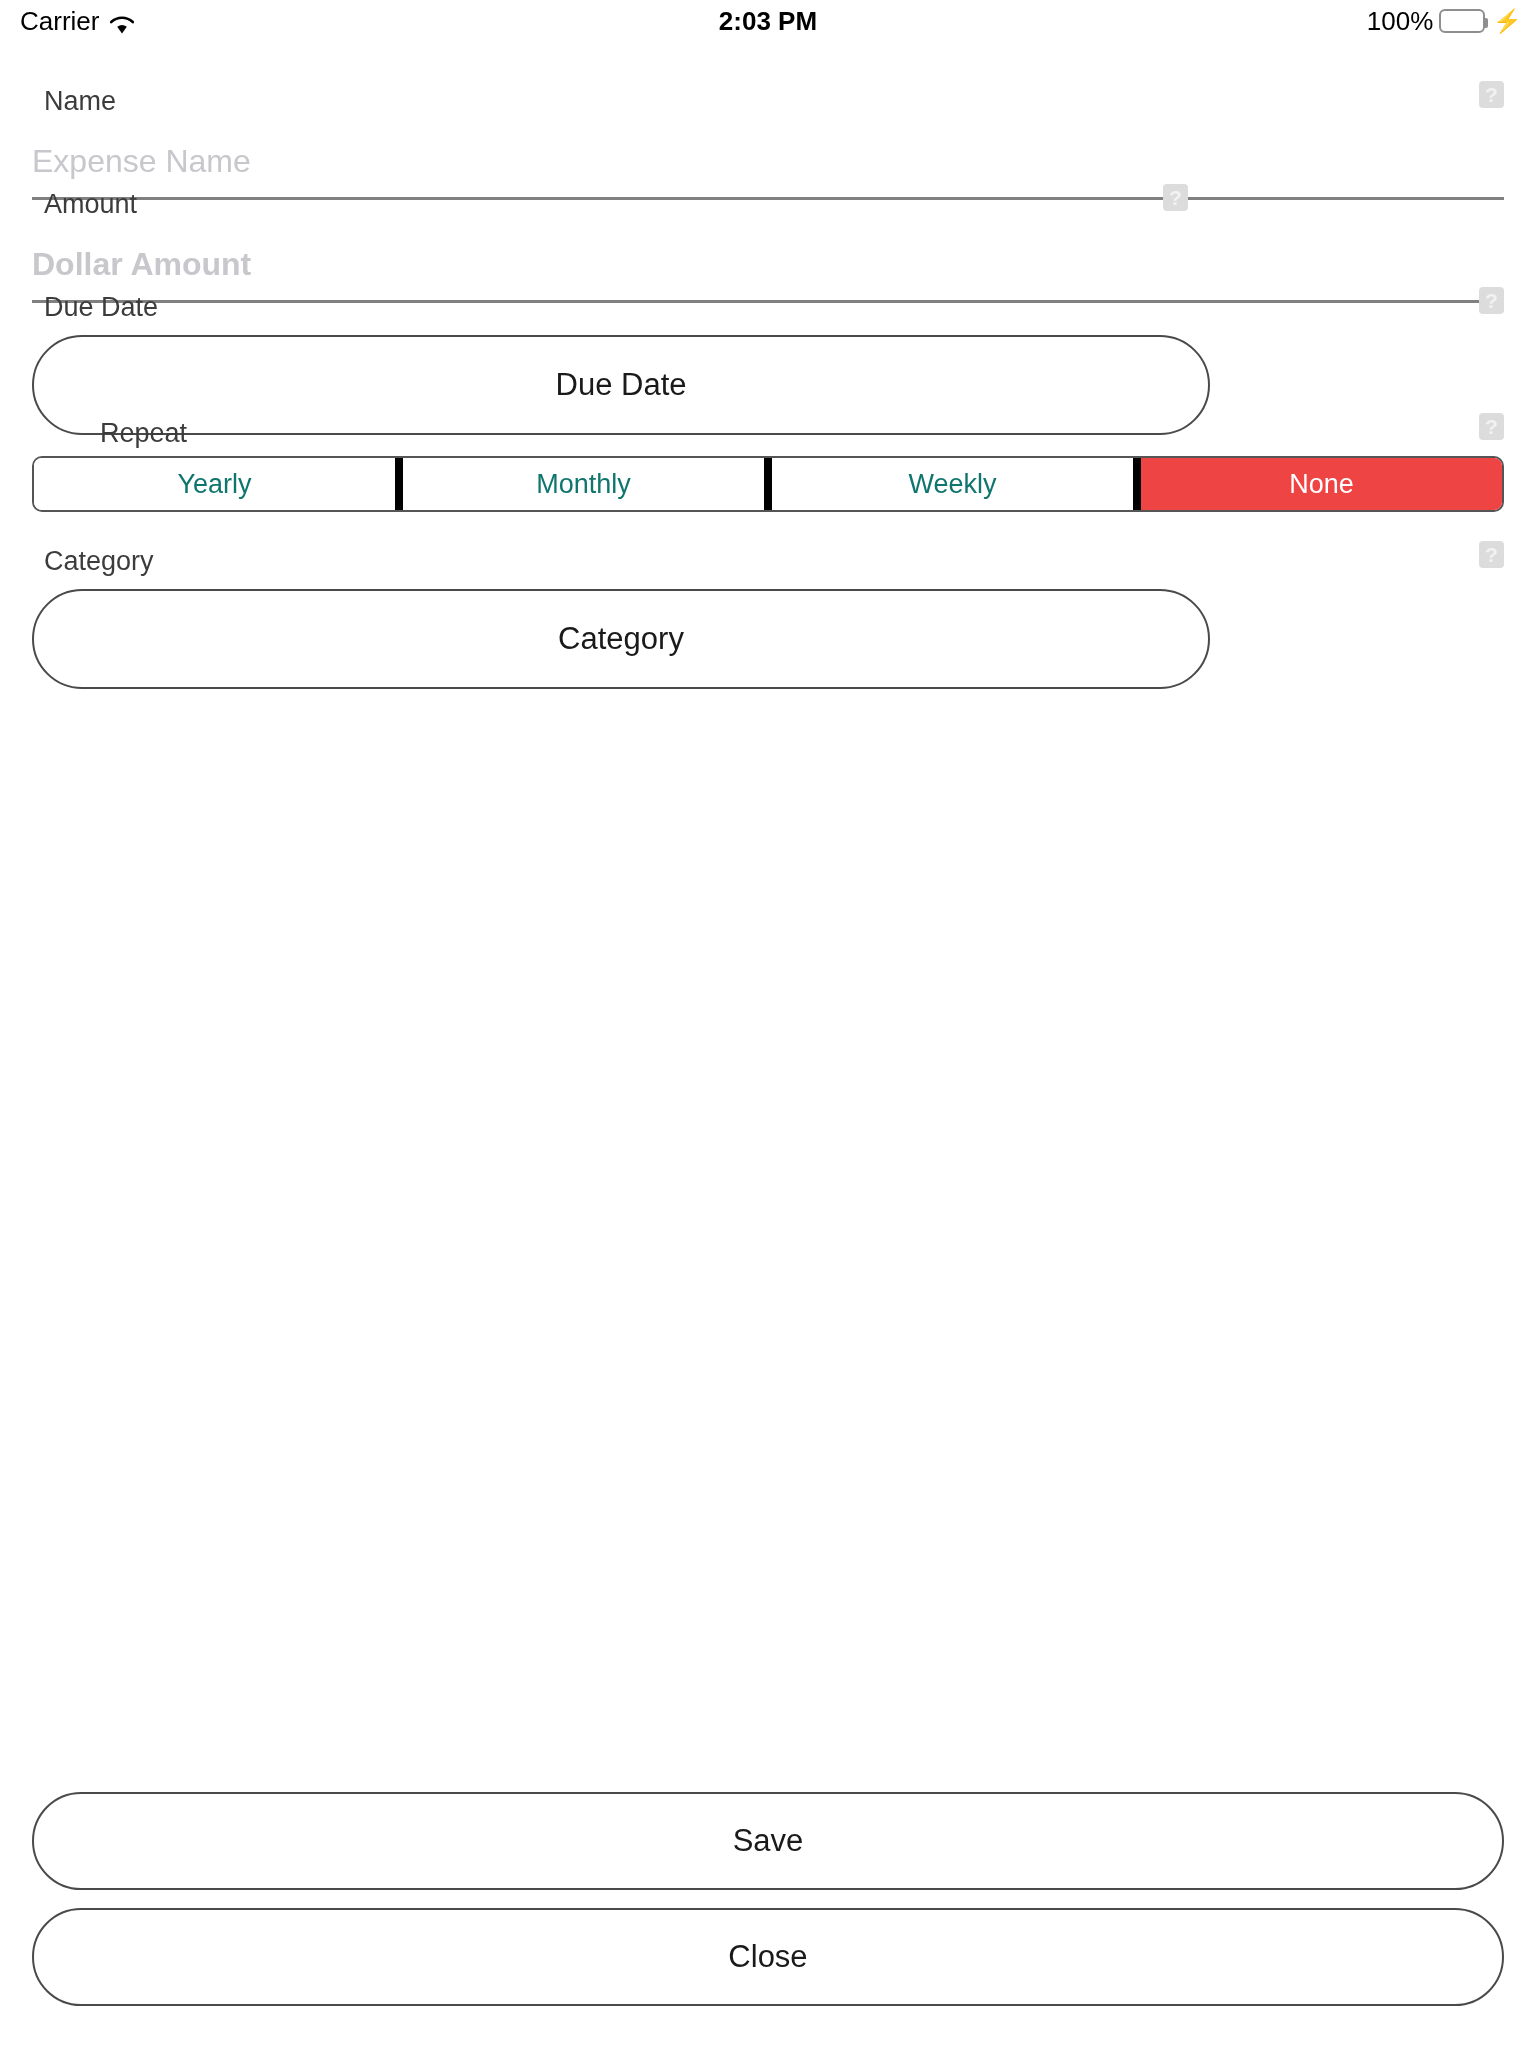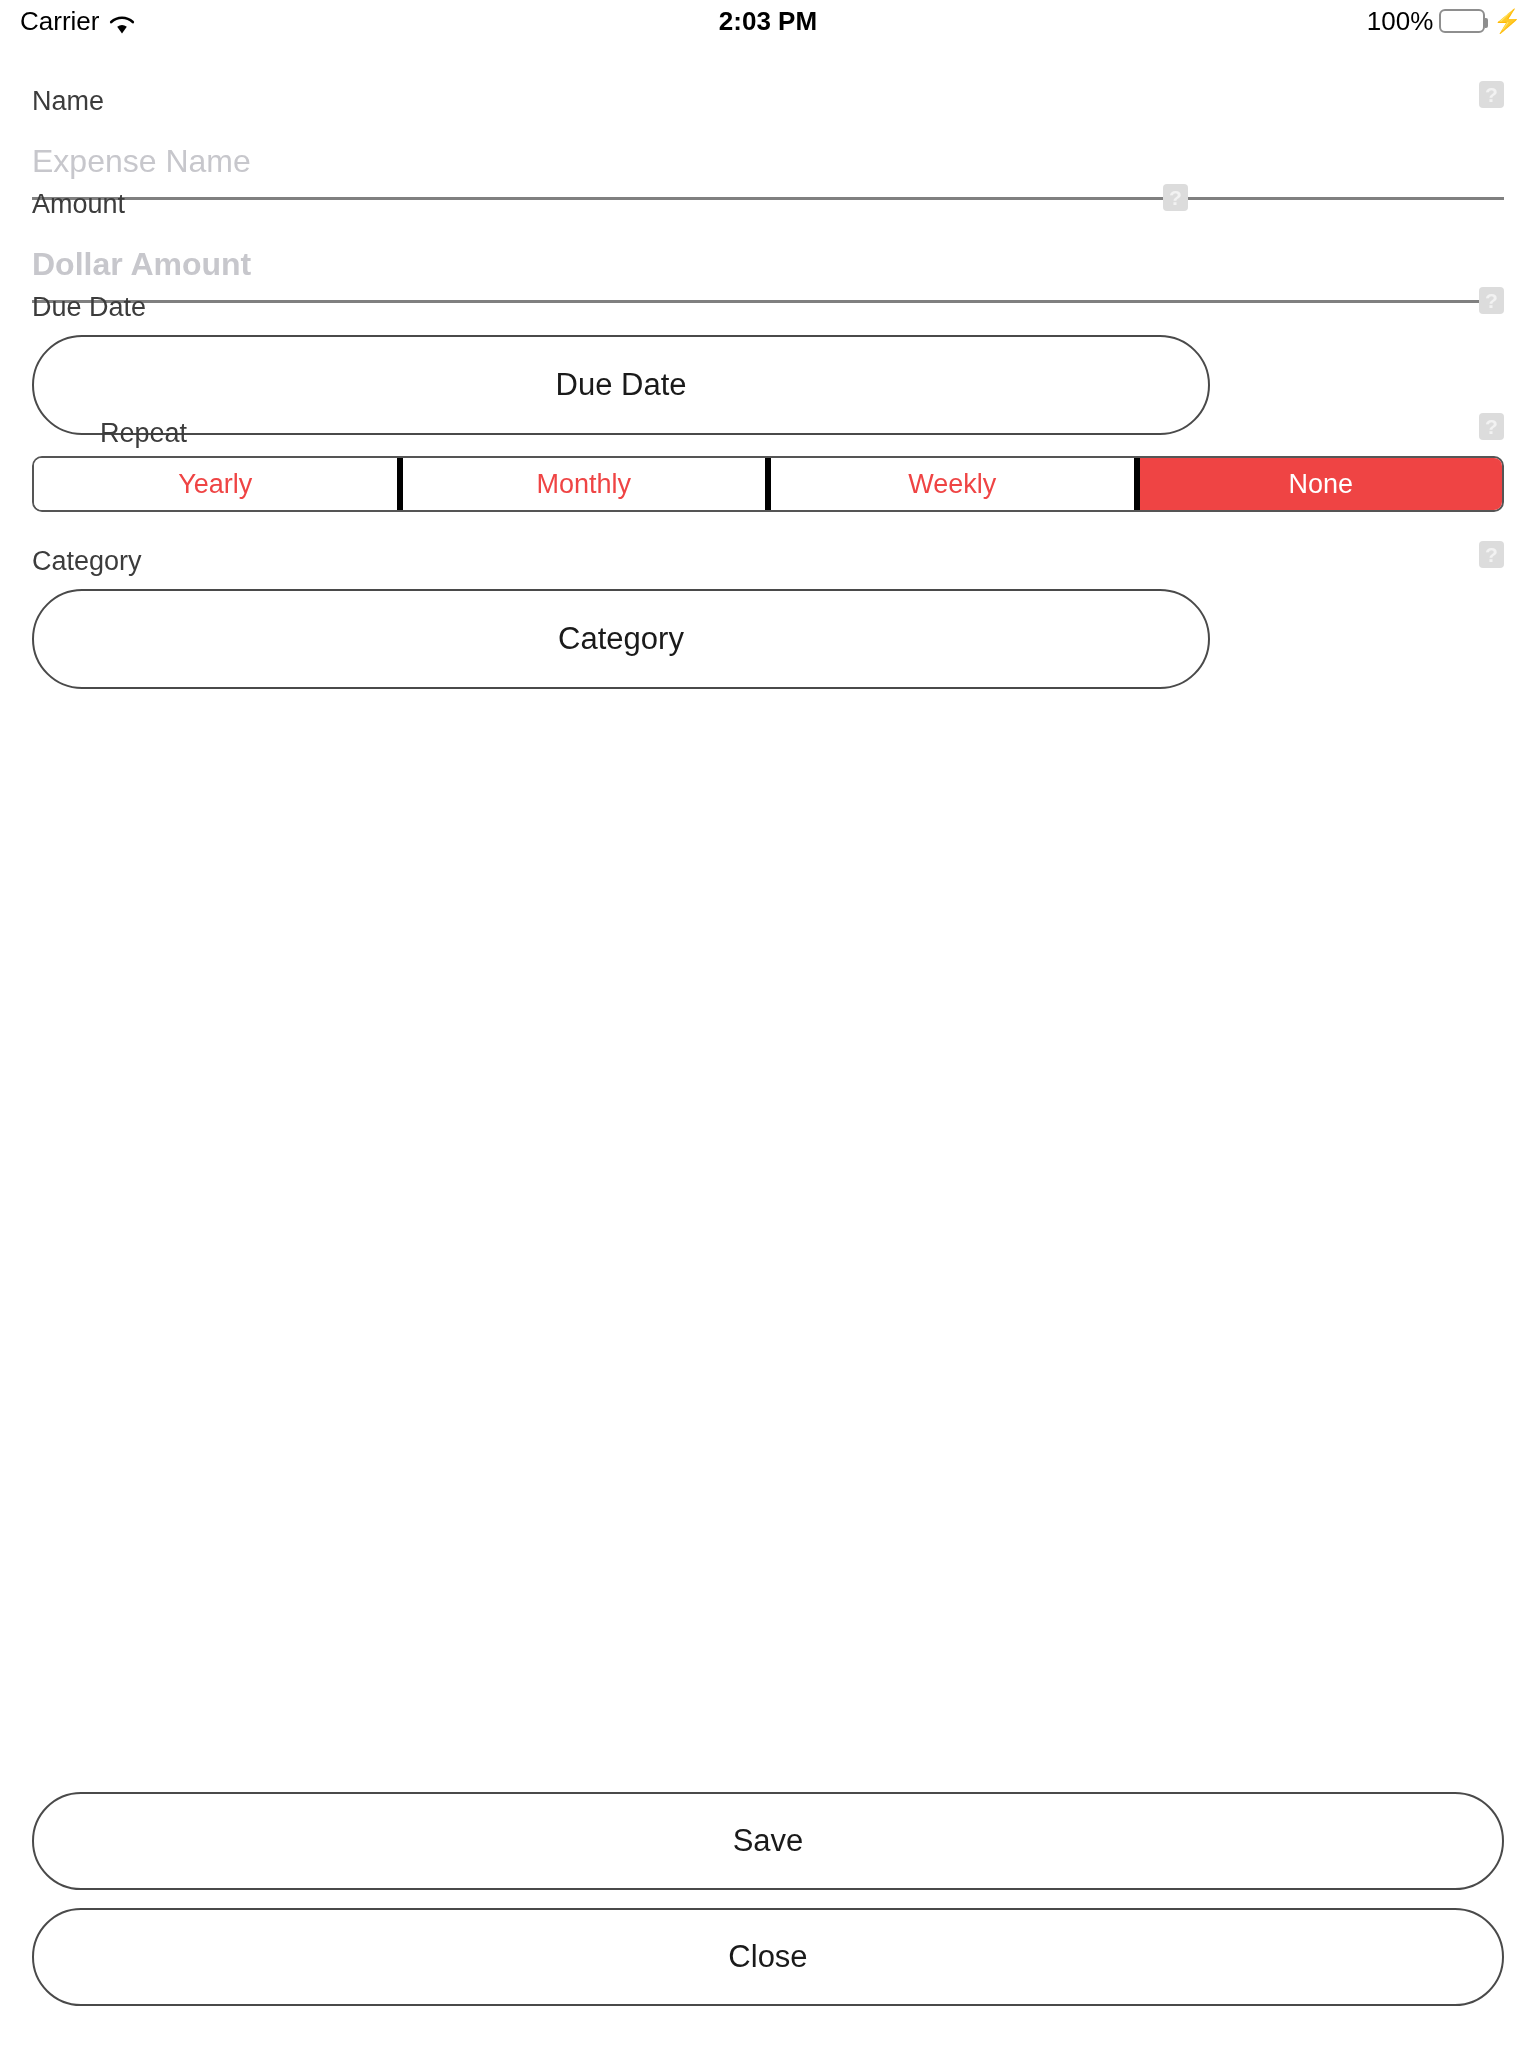--- a/index.html
+++ b/index.html
@@ -83,21 +83,21 @@
     top: 42px;
     left: 0;
     width: 1536px;
   }
   .row {
     position: relative;
   }
   .field-label {
     font-size: 27px;
     color: #3c3c3c;
-    padding-left: 32px;
+    padding-left: 44px;
   }
   .field-label.indent { padding-left: 100px; }
 
   .help-icon {
     position: absolute;
     right: 32px;
     width: 25px;
     height: 27px;
     background: #dcdcdc;
     border-radius: 4px;
@@ -150,22 +150,22 @@
     box-sizing: border-box;
     overflow: hidden;
     background: #fff;
   }
   .segment {
     flex: 1 1 0;
     display: flex;
     align-items: center;
     justify-content: center;
     font-size: 27px;
-    color: #ef4444;
-    border-right: 6px solid #000000;
+    color: #0f766e;
+    border-right: 8px solid #000000;
     box-sizing: border-box;
     cursor: pointer;
     background: #fff;
   }
   .segment:last-child { border-right: none; }
   .segment.selected {
     background: #ef4444;
     color: #ffffff;
   }
 </style>

